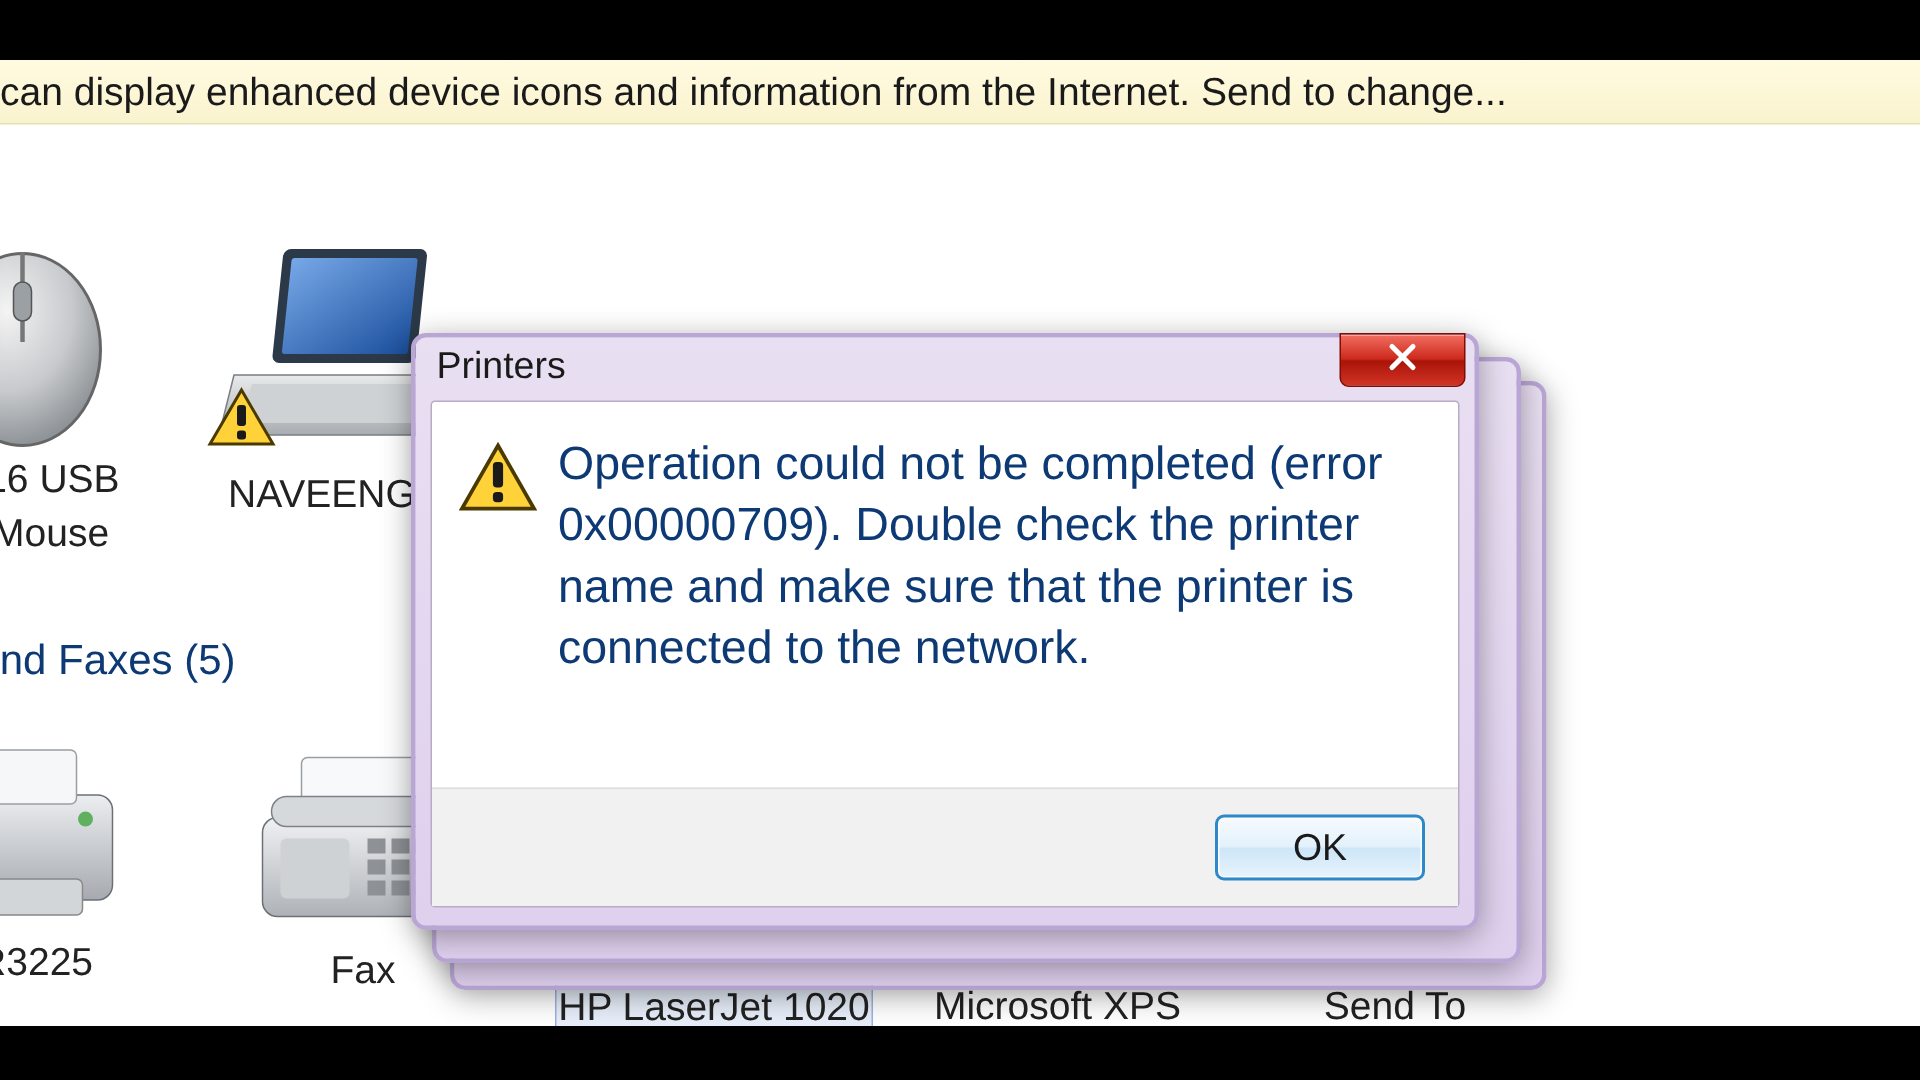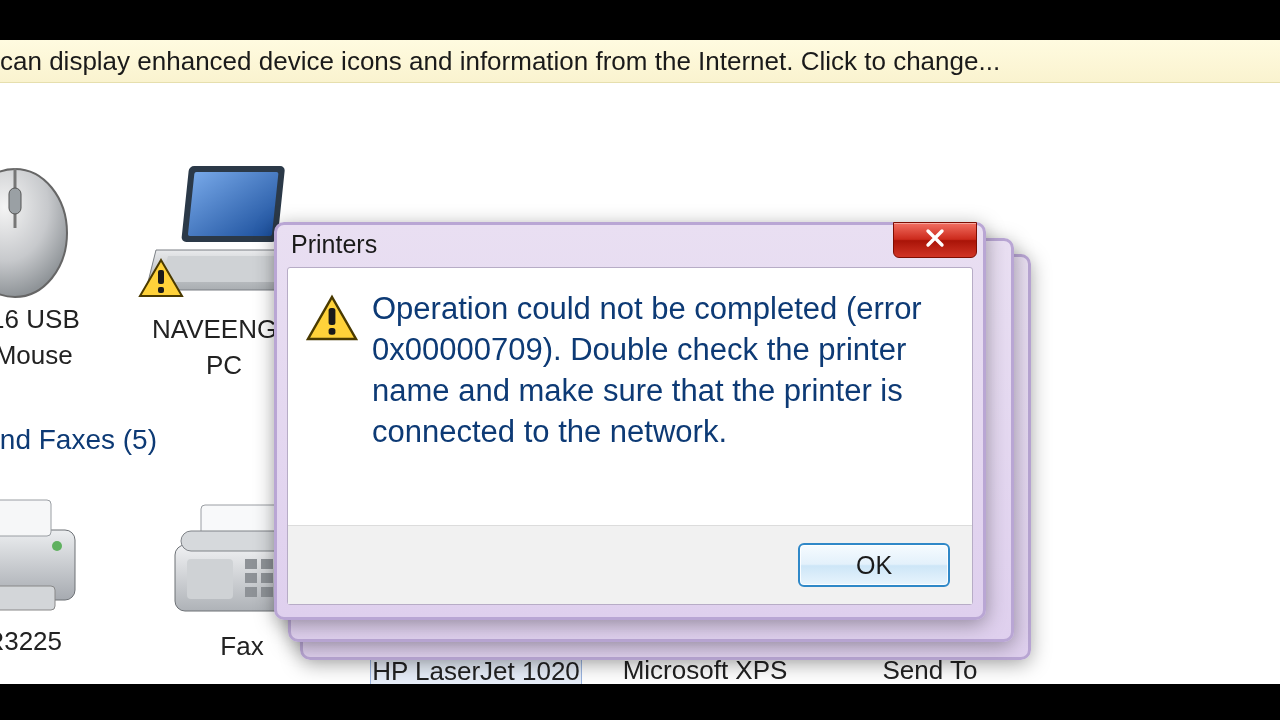--- a/index.html
+++ b/index.html
@@ -50,32 +50,32 @@
   .dlg-close svg{width:22px;height:22px;}
 
   .dlg-client{position:absolute;left:10px;right:10px;top:42px;bottom:12px;background:#fff;border:1px solid #b7acc6;border-radius:3px;}
 
   .dlg-body{position:absolute;left:0;right:0;top:0;bottom:78px;padding:20px 26px 10px 18px;display:flex;}
   .dlg-icon-col{width:66px;flex:0 0 66px;}
   .dlg-icon-col svg{width:52px;height:48px;margin-top:6px;}
   .dlg-msg{flex:1;font-size:31px;line-height:41px;color:#0d3a75;}
 
   .dlg-footer{position:absolute;left:0;right:0;bottom:0;height:78px;background:#f1f1f1;border-top:1px solid #dcdcdc;display:flex;align-items:center;justify-content:flex-end;padding-right:22px;}
-  .dlg-ok{width:152px;height:44px;border-radius:6px;border:2px solid #2f88c8;background:linear-gradient(180deg,#f6fbff 0%,#e3f1fb 48%,#cde6f7 52%,#e8f4fd 100%);font-size:25px;color:#1a1a1a;cursor:pointer;box-shadow:inset 0 0 0 1px rgba(255,255,255,0.9);}
+  .dlg-ok{width:140px;height:44px;border-radius:6px;border:2px solid #2f88c8;background:linear-gradient(180deg,#f6fbff 0%,#e3f1fb 48%,#cde6f7 52%,#e8f4fd 100%);font-size:25px;color:#1a1a1a;cursor:pointer;box-shadow:inset 0 0 0 1px rgba(255,255,255,0.9);}
 
 </style>
 </head>
 <body>
 
 <div class="letterbox-top"></div>
 <div class="letterbox-bottom"></div>
 
 <div class="viewport">
 
-  <div class="info-bar">can display enhanced device icons and information from the Internet. Click to change...</div>
+  <div class="info-bar">can display enhanced device icons and information from the Internet. Send to change...</div>
 
   <div class="section-label sec-printers">
     <span>Printers and Faxes (5)</span>
   </div>
 
   <div class="item" style="left:-80px;top:118px;">
     <div class="icon-mouse">
       <svg viewBox="0 0 120 140">
         <defs>
           <radialGradient id="mg" cx="40%" cy="30%" r="70%">
@@ -115,21 +115,20 @@
       </svg>
       <div class="warn-badge" style="left:-6px;bottom:10px;">
         <svg viewBox="0 0 46 40">
           <polygon points="23,2 44,38 2,38" fill="#ffd23a" stroke="#4a3a00" stroke-width="2"></polygon>
           <rect x="20" y="12" width="6" height="14" rx="2" fill="#1a1a1a"></rect>
           <rect x="20" y="29" width="6" height="6" rx="2" fill="#1a1a1a"></rect>
         </svg>
       </div>
     </div>
     <div class="lbl">NAVEENGU</div>
-    <div class="lbl">PC</div>
   </div>
 
   <div class="item" style="left:-90px;top:450px;">
     <div class="icon-printer">
       <svg viewBox="0 0 150 130">
         <defs>
           <linearGradient id="pr1" x1="0" y1="0" x2="0" y2="1">
             <stop offset="0%" stop-color="#eceef0"></stop>
               <stop offset="100%" stop-color="#a6aab0"></stop>
           </linearGradient>

